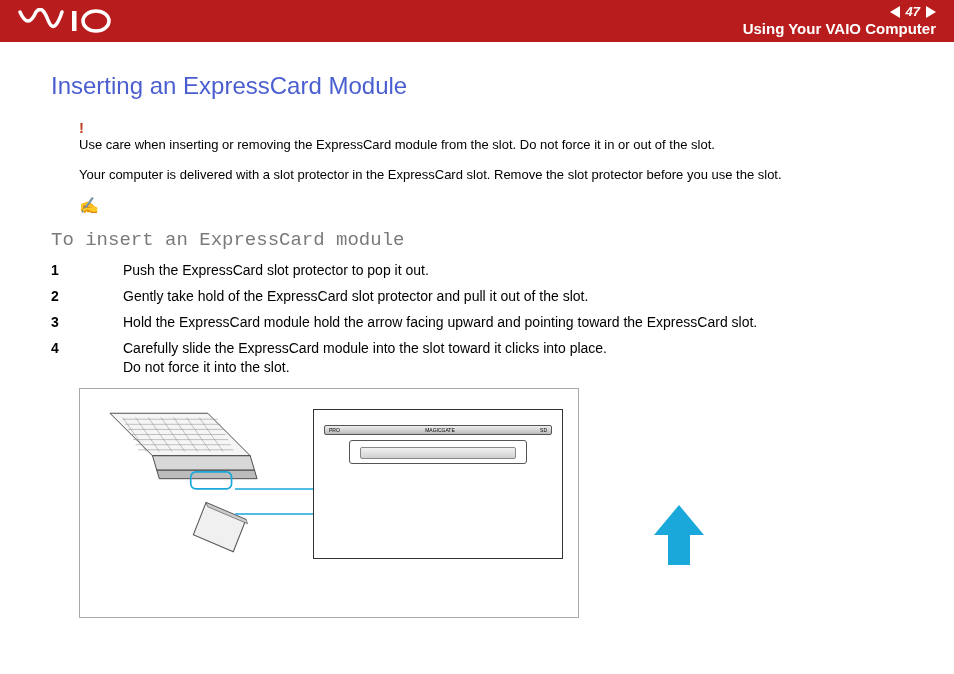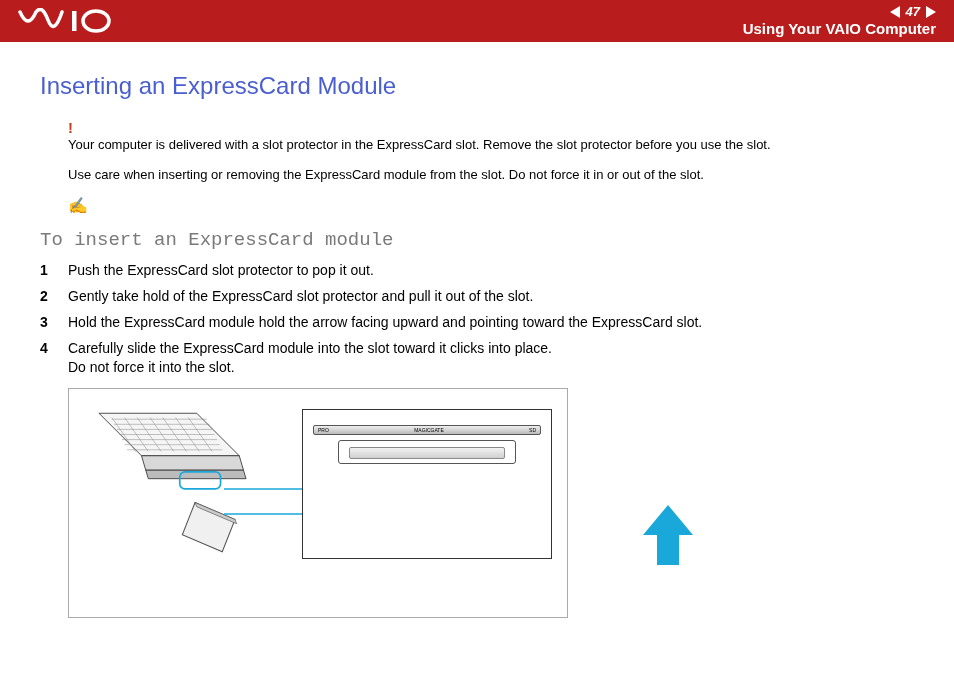--- a/index.html
+++ b/index.html
@@ -43,21 +43,21 @@
     border-bottom: 6px solid transparent;
   }
   .arrow-left { border-right: 10px solid #fff; }
   .arrow-right { border-left: 10px solid #fff; }
   .section-label {
     font-weight: bold;
     font-size: 15px;
     margin-top: 1px;
   }
   .content {
-    padding: 30px 40px 10px 40px;
+    padding: 30px 40px 10px 51px;
   }
   h1.title {
     color: #4a5ed0;
     font-weight: normal;
     font-size: 24px;
     margin-bottom: 18px;
   }
   .block {
     margin-left: 28px;
     font-size: 13px;
@@ -96,21 +96,21 @@
     counter-increment: step;
     display: flex;
     margin-bottom: 7px;
     line-height: 1.35;
   }
   ol.steps li .num {
     font-weight: bold;
     width: 28px;
     flex-shrink: 0;
   }
-  ol.steps li .txt { flex: 1; }
+  ol.steps li .txt { flex: 1; margin-left: 44px; }
   .figure {
     margin-top: 12px;
     margin-left: 28px;
     width: 500px;
     height: 230px;
     border: 1px solid #aaa;
     position: relative;
     background: #fff;
   }
   .laptop {
@@ -209,22 +209,22 @@
     </div>
     <div class="section-label">Using Your VAIO Computer</div>
   </div>
 </div>
 
 <div class="content">
   <h1 class="title">Inserting an ExpressCard Module</h1>
 
   <div class="block">
     <span class="warn-icon">!</span>
+    <div class="para">Use care when inserting or removing the ExpressCard module from the slot. Do not force it in or out of the slot.</div>
     <div class="para">Your computer is delivered with a slot protector in the ExpressCard slot. Remove the slot protector before you use the slot.</div>
-    <div class="para">Use care when inserting or removing the ExpressCard module from the slot. Do not force it in or out of the slot.</div>
   </div>
 
   <div class="block">
     <span class="tip-icon">✍</span>
   </div>
 
   <h2 class="sub">To insert an ExpressCard module</h2>
 
   <ol class="steps">
     <li>

